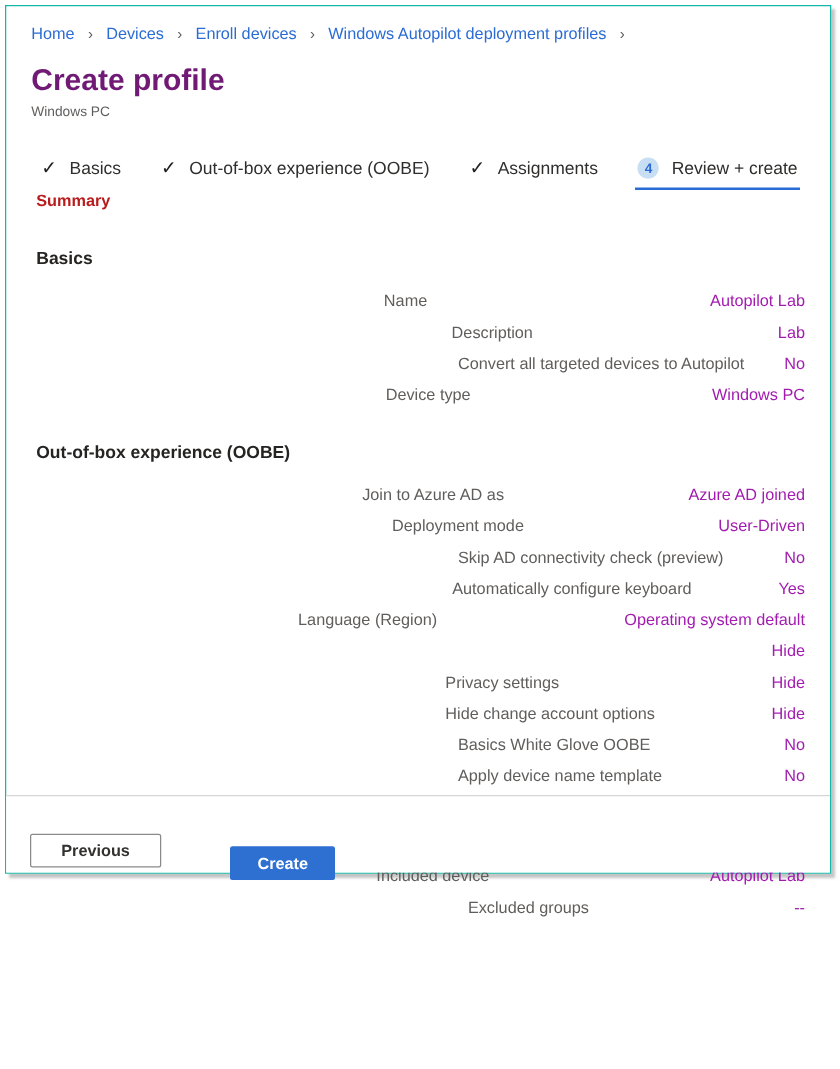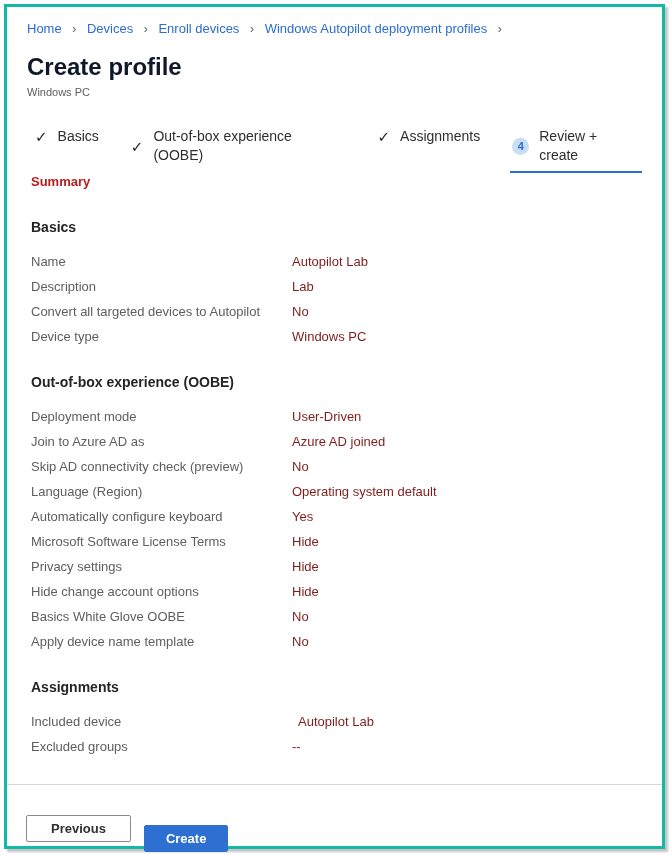--- a/index.html
+++ b/index.html
@@ -5,60 +5,60 @@
   :root{
     --accent-blue:#2b6cd4;
     --link-blue:#2b6cd4;
     --step-badge-bg:#c8def2;
     --create-button-bg:#2e6fd2;
   }
   *{box-sizing:border-box;margin:0;padding:0;}
   html,body{width:672px;height:855px;background:#fff;overflow:hidden;
     font-family:"Liberation Sans","DejaVu Sans",sans-serif;
     -webkit-font-smoothing:antialiased;}
-  .frame{position:absolute;top:4px;left:4px;width:661px;height:845px;
-    background:#fff;border:3px solid #14b8a6;
+  .frame{position:absolute;top:4px;left:4px;width:661px;height:695px;
+    background:#fff;border:1px solid #14b8a6;
     box-shadow:3px 3px 2px rgba(150,150,150,0.55);}
   .content{padding:13px 20px 0 20px;}
 
   
   .breadcrumb{font-size:13px;line-height:18px;white-space:nowrap;}
   .breadcrumb a{color:var(--link-blue);text-decoration:none;cursor:pointer;}
   .breadcrumb .sep{color:#605e5c;margin:0 7px;font-size:12px;}
 
   
-  .page-title{margin-top:14px;font-size:24px;line-height:30px;font-weight:700;color:#0f172a;letter-spacing:0;}
+  .page-title{margin-top:14px;font-size:24px;line-height:30px;font-weight:700;color:#701a75;letter-spacing:0;}
   .page-subtitle{margin-top:3px;font-size:11px;line-height:14px;color:#605e5c;}
 
   
   .tabs{margin-top:26px;display:flex;align-items:flex-start;gap:28px;padding-left:6px;}
   .tab{display:flex;align-items:center;gap:10px;padding:2px 2px 8px 2px;cursor:pointer;}
   .tab.active{border-bottom:2px solid var(--accent-blue);padding-bottom:6px;}
   .tab-label{font-size:14px;line-height:19px;color:#2f2e2d;}
   .check{font-size:15px;line-height:17px;color:#201f1e;font-weight:600;}
   .step-badge{width:17px;height:17px;border-radius:50%;background:var(--step-badge-bg);
     color:var(--accent-blue);font-size:11px;font-weight:600;display:flex;
     align-items:center;justify-content:center;}
 
   
   .summary-label{padding-left:4px;font-size:13px;line-height:17px;font-weight:700;color:#b91c1c;}
 
   #sections{padding-left:4px;}
   .section{margin-top:24px;}
   .section:first-child{margin-top:28px;}
   .section-title{font-size:14px;line-height:18px;font-weight:700;color:#252423;}
   .rows{margin-top:13px;}
-  .row{display:flex;height:25px;align-items:center;font-size:13px;}
+  .row{display:flex;height:25px;align-items:center;font-size:13px;justify-content:flex-end;}
   .row-label{width:261px;flex:0 0 261px;color:#605e5c;}
-  .row-value{color:#7f1d1d;}
+  .row-value{color:#a21caf;}
   .row-value.indent{padding-left:6px;}
 
   
   .footer{position:absolute;left:0;right:0;bottom:0;height:62px;border-top:1px solid #d6d6d6;background:#fff;}
-  .footer-buttons{padding:20px 0 0 19px;display:flex;align-items:center;}
+  .footer-buttons{padding:20px 0 0 19px;display:flex;align-items:center;gap:42px;}
   .btn{font-family:inherit;font-size:13px;font-weight:700;height:27px;border-radius:2px;cursor:pointer;}
   .btn-previous{background:#fff;border:1px solid #8c8a88;color:#323130;padding:0 24px;}
   .btn-create{background:var(--create-button-bg);border:1px solid var(--create-button-bg);
     color:#fff;padding:0 21px;margin-left:13px;margin-top:20px;}
 </style>
 </head>
 <body>
 
 <div class="frame">
   <div class="content">
@@ -121,46 +121,45 @@
     <div class="row-label">Device type</div>
     <div class="row-value">Windows PC</div>
   </div>
 </div>
   </section>
 
   <section class="section">
     <h2 class="section-title">Out-of-box experience (OOBE)</h2>
     <div class="rows">
   <div class="row">
+    <div class="row-label">Join to Azure AD as</div>
+    <div class="row-value">Azure AD joined</div>
+  </div>
+
+  <div class="row">
     <div class="row-label">Deployment mode</div>
     <div class="row-value">User-Driven</div>
   </div>
 
   <div class="row">
-    <div class="row-label">Join to Azure AD as</div>
-    <div class="row-value">Azure AD joined</div>
-  </div>
-
-  <div class="row">
     <div class="row-label">Skip AD connectivity check (preview)</div>
     <div class="row-value">No</div>
+  </div>
+
+  <div class="row">
+    <div class="row-label">Automatically configure keyboard</div>
+    <div class="row-value">Yes</div>
   </div>
 
   <div class="row">
     <div class="row-label">Language (Region)</div>
     <div class="row-value">Operating system default</div>
   </div>
 
   <div class="row">
-    <div class="row-label">Automatically configure keyboard</div>
-    <div class="row-value">Yes</div>
-  </div>
-
-  <div class="row">
-    <div class="row-label">Microsoft Software License Terms</div>
     <div class="row-value">Hide</div>
   </div>
 
   <div class="row">
     <div class="row-label">Privacy settings</div>
     <div class="row-value">Hide</div>
   </div>
 
   <div class="row">
     <div class="row-label">Hide change account options</div>

